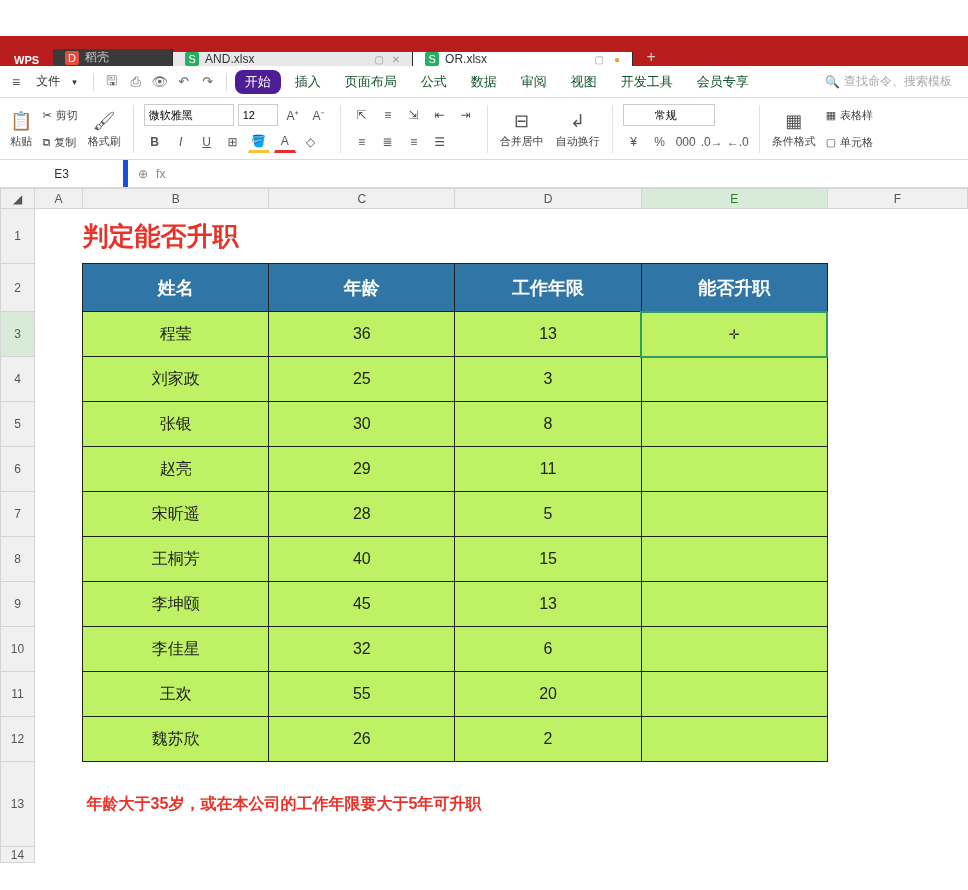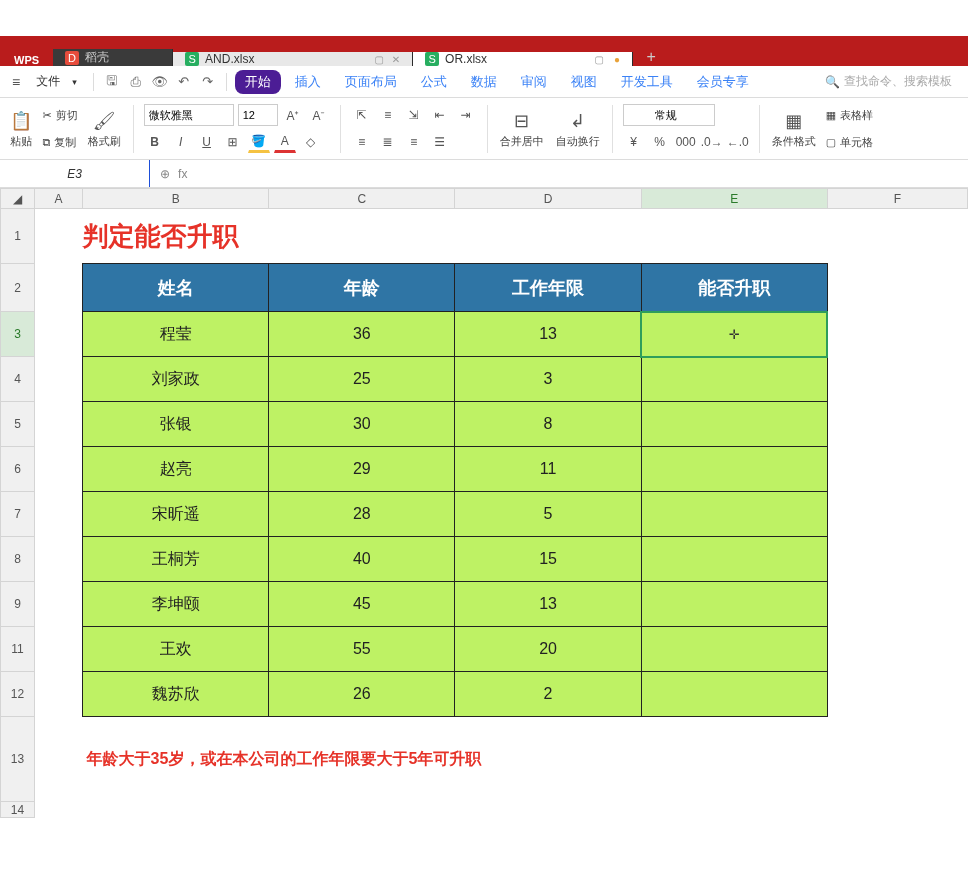--- a/index.html
+++ b/index.html
@@ -18,40 +18,40 @@
 .titlebar .tab .ficon.green { background: #27ae60; color: #fff; }
 .titlebar .newtab { width: 36px; display: flex; align-items: center; justify-content: center; color: #ccc; font-size: 16px; }
 .titlebar .tab .winmark { position: absolute; right: 28px; font-size: 10px; color: #999; }
 
 
 .menubar { height: 32px; background: #fff; border-bottom: 1px solid #dcdcdc; display: flex; align-items: center; padding: 0 8px; gap: 4px; }
 .menubar .hamburger { font-size: 14px; color: #555; padding: 0 4px; }
 .menubar .filebtn { padding: 4px 8px; font-size: 12px; color: #333; display: flex; align-items: center; gap: 12px; }
 .menubar .sep { width: 1px; height: 18px; background: #dcdcdc; margin: 0 4px; }
 .menubar .qicon { width: 20px; height: 20px; display: flex; align-items: center; justify-content: center; color: #666; font-size: 13px; }
-.menubar .mitem { padding: 4px 10px; font-size: 13px; color: #3b82f6; cursor: pointer; }
+.menubar .mitem { padding: 4px 10px; font-size: 13px; color: #14532d; cursor: pointer; }
 .menubar .mitem.active { background: #4c1d95; color: #fff; border-radius: 8px; padding: 3px 10px; }
 .menubar .search { margin-left: auto; color: #aaa; font-size: 12px; display: flex; align-items: center; gap: 4px; padding-right: 8px; }
 
 
 .ribbon { height: 62px; background: #fff; border-bottom: 1px solid #dcdcdc; display: flex; align-items: center; padding: 2px 6px; gap: 4px; font-size: 11px; color: #444; }
 .ribbon .block { display: flex; flex-direction: column; align-items: center; justify-content: center; padding: 0 4px; height: 56px; }
 .ribbon .block .bicon { font-size: 18px; color: #555; height: 26px; display: flex; align-items: center; }
 .ribbon .block .blabel { font-size: 11px; color: #444; }
 .ribbon .vsep { width: 1px; height: 48px; background: #e0e0e0; margin: 0 4px; }
 .ribbon .col { display: flex; flex-direction: column; gap: 3px; padding: 0 2px; }
 .ribbon .col .row { display: flex; align-items: center; gap: 4px; height: 24px; }
 .ribbon .mini { width: 22px; height: 22px; display: flex; align-items: center; justify-content: center; color: #555; font-size: 12px; border: 1px solid transparent; }
 .ribbon select, .ribbon .selbox { height: 22px; border: 1px solid #ccc; background: #fff; font-size: 11px; padding: 0 4px; }
 .ribbon .fontname { width: 90px; }
 .ribbon .fontsize { width: 40px; }
 
 
 .fbar { height: 28px; border-bottom: 1px solid #dcdcdc; display: flex; align-items: center; background: #fff; }
-.fbar .namebox { width: 150px; height: 100%; border-right: 1px solid #1d4ed8; display: flex; align-items: center; justify-content: center; font-size: 12px; color: #333; font-style: italic; }
+.fbar .namebox { width: 128px; height: 100%; border-right: 5px solid #1d4ed8; display: flex; align-items: center; justify-content: center; font-size: 12px; color: #333; }
 .fbar .fxicons { display: flex; align-items: center; gap: 8px; padding: 0 10px; color: #888; }
 .fbar .fxinput { flex: 1; height: 100%; border: none; outline: none; padding: 0 6px; font-size: 12px; }
 
 
 .sheet { position: relative; background: #fff; }
 .sheet table { border-collapse: collapse; width: 100%; }
 .sheet .colhdr td { background: #f0f0f0; border: 1px solid #d4d4d4; text-align: center; font-size: 12px; color: #555; height: 20px; }
 .sheet .colhdr .corner { width: 34px; }
 .sheet .colhdr .colA { width: 48px; }
 .sheet .colhdr .colB { width: 186px; }
@@ -319,20 +319,29 @@
   <tr>
     <td class="rowhdr">9</td>
           <td></td>
     <td class="tdata">李坤颐</td>
     <td class="tdata">45</td>
     <td class="tdata">13</td>
     <td class="tdata"></td>
           <td></td>
   </tr>
   <tr>
+    <td class="rowhdr">10</td>
+          <td></td>
+    <td class="tdata">李佳星</td>
+    <td class="tdata">32</td>
+    <td class="tdata">6</td>
+    <td class="tdata"></td>
+          <td></td>
+  </tr>
+  <tr>
     <td class="rowhdr">11</td>
           <td></td>
     <td class="tdata">王欢</td>
     <td class="tdata">55</td>
     <td class="tdata">20</td>
     <td class="tdata"></td>
           <td></td>
   </tr>
   <tr>
     <td class="rowhdr">12</td>

